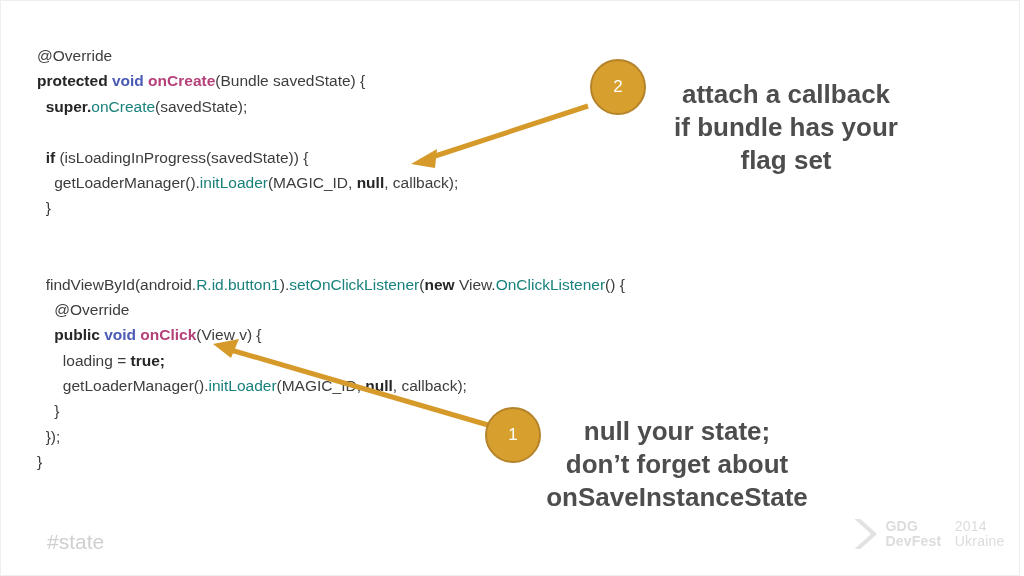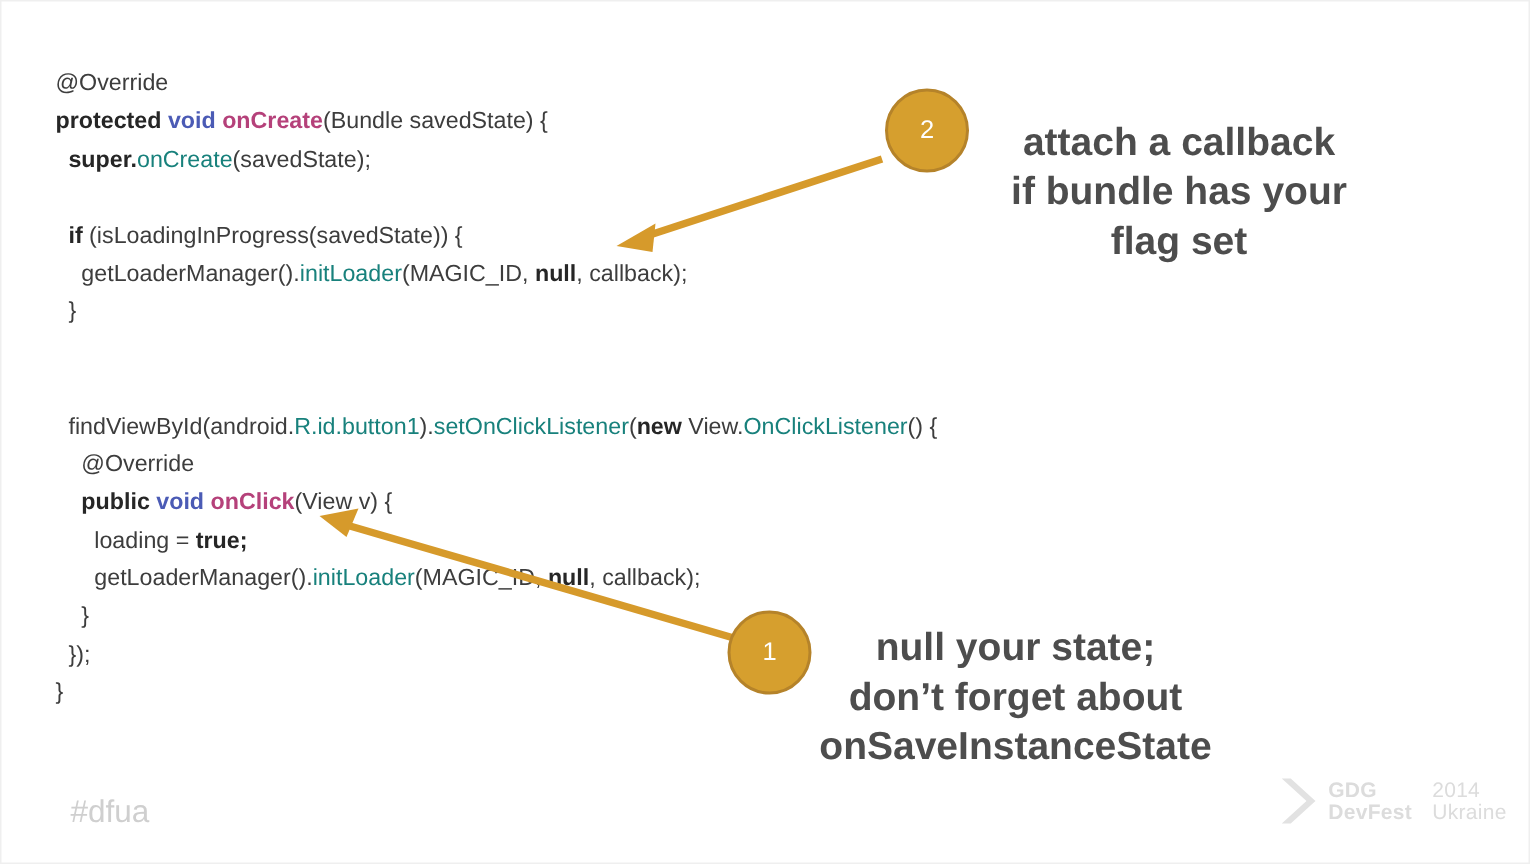--- a/index.html
+++ b/index.html
@@ -164,21 +164,21 @@
 
   <div class="callout-circle" id="callout-1-circle">
     <span>1</span>
   </div>
   <div class="callout-text" id="callout-1-text">
     <div>null your state;</div>
     <div>don’t forget about</div>
     <div>onSaveInstanceState</div>
   </div>
 
-  <div id="hashtag">#dfua</div>
+  <div id="hashtag">#state</div>
 
   <div id="logo">
     <svg id="logo-chevron" width="34" height="44" viewBox="0 0 34 44">
       <polygon points="2,2 24,22 2,42 10,42 32,22 10,2" fill="#e2e2e2"></polygon>
     </svg>
     <span id="logo-text">
       <span id="logo-line1">GDG DevFest</span>
       <span id="logo-line2">2014 Ukraine</span>
     </span>
   </div>

